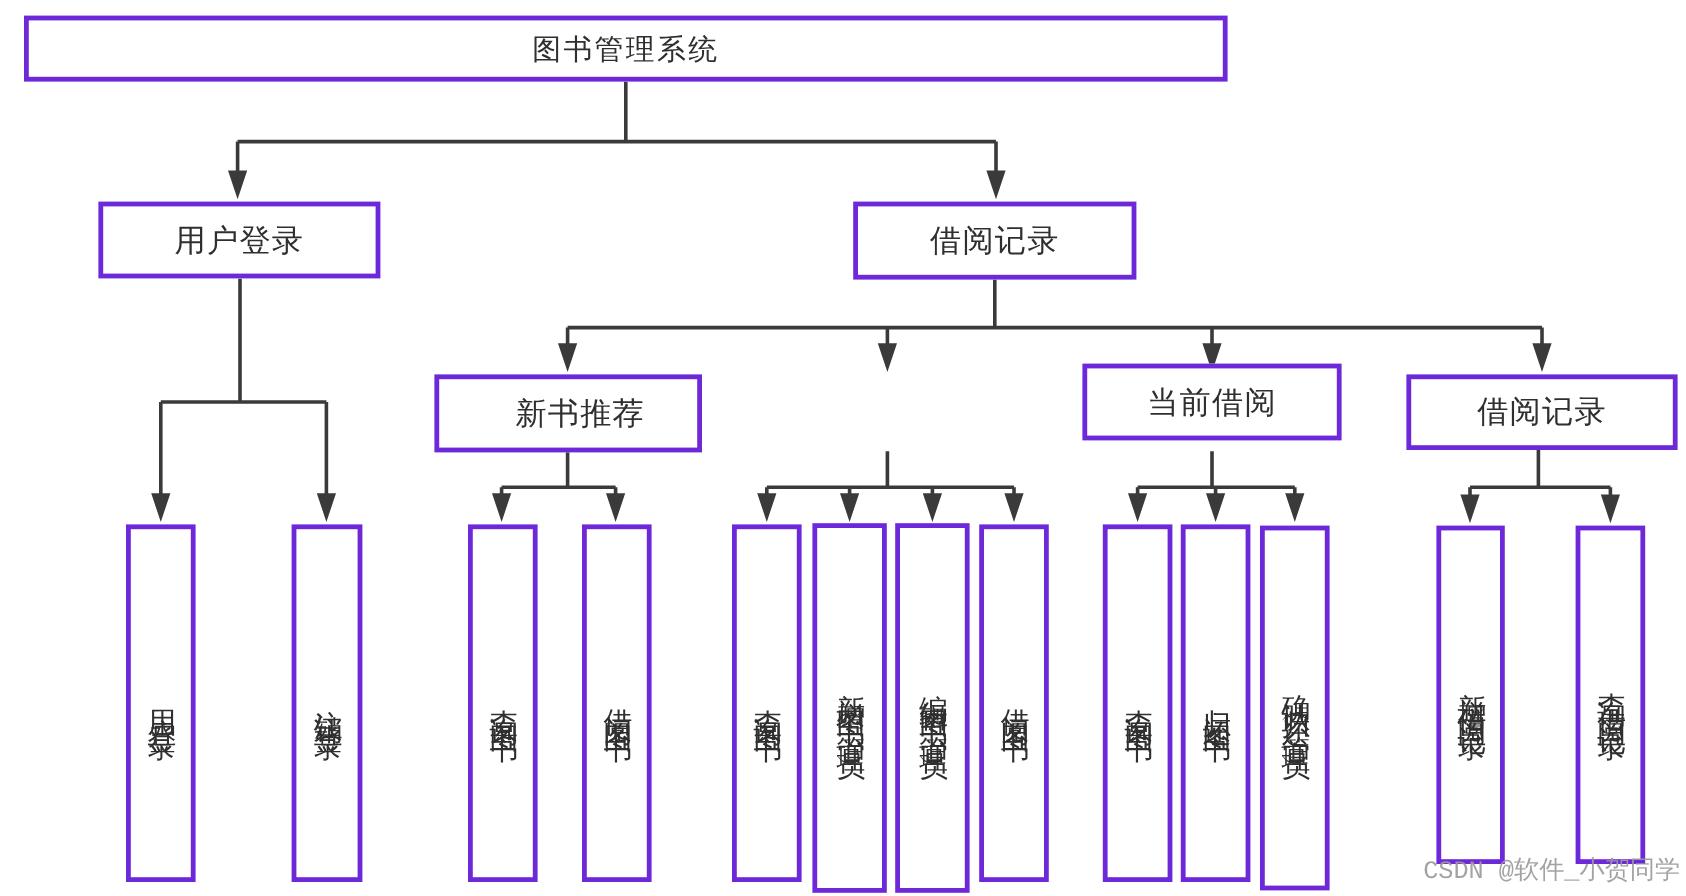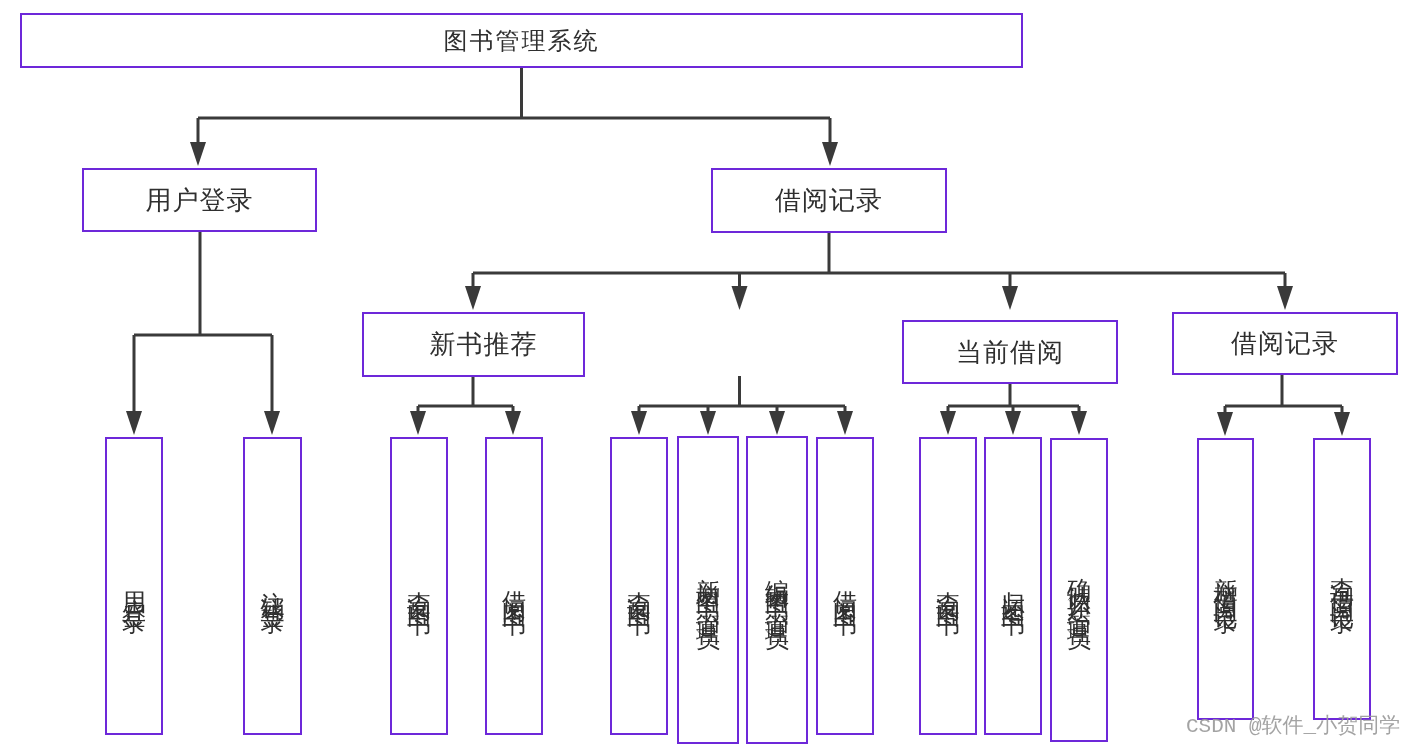--- a/index.html
+++ b/index.html
@@ -5,38 +5,38 @@
 <style>
   html,body{margin:0;padding:0;}
   body{
     width:1405px;height:747px;position:relative;background:#ffffff;
     font-family:"Liberation Sans","DejaVu Sans",sans-serif;overflow:hidden;
   }
   #stage{position:absolute;left:0;top:0;width:1405px;height:747px;}
   #connectors{position:absolute;left:0;top:0;z-index:1;}
   .node{
     position:absolute;box-sizing:border-box;background:#ffffff;
-    border:2px solid #6d28d9;display:flex;align-items:center;justify-content:center;
+    border:4px solid #6d28d9;display:flex;align-items:center;justify-content:center;
     color:#2f2f2f;z-index:2;
   }
   .node.h span{font-size:26px;letter-spacing:1px;white-space:nowrap;}
   #n-root span{font-size:24px;letter-spacing:2px;}
   .leaf span{
     writing-mode:vertical-rl;text-orientation:mixed;
     font-size:24px;letter-spacing:7px;line-height:1;white-space:nowrap;
   }
   
   #n-root{left:20px;top:13px;width:1003px;height:55px;}
   
   #n-user{left:82px;top:168px;width:235px;height:64px;}
   #n-bookmgmt{left:711px;top:168px;width:236px;height:65px;}
   
   #n-newbooks{left:362px;top:312px;width:223px;height:65px;padding-left:20px;}
   #n-bookborrow{left:632px;top:312px;width:215px;height:64px;}
-  #n-currentborrow{left:902px;top:320px;width:216px;height:64px;}
+  #n-currentborrow{left:902px;top:303px;width:216px;height:64px;}
   #n-borrowrecords{left:1172px;top:312px;width:226px;height:63px;}
   
   #l-userlogin{left:105px;top:437px;width:58px;height:298px;}
   #l-logout{left:243px;top:437px;width:59px;height:298px;}
   #l-nb-query{left:390px;top:437px;width:58px;height:298px;}
   #l-nb-borrow{left:485px;top:437px;width:58px;height:298px;}
   #l-bb-query{left:610px;top:437px;width:58px;height:298px;}
   #l-bb-add{left:677px;top:436px;width:62px;height:308px;}
   #l-bb-edit{left:746px;top:436px;width:62px;height:308px;}
   #l-bb-borrow{left:816px;top:437px;width:58px;height:298px;}

